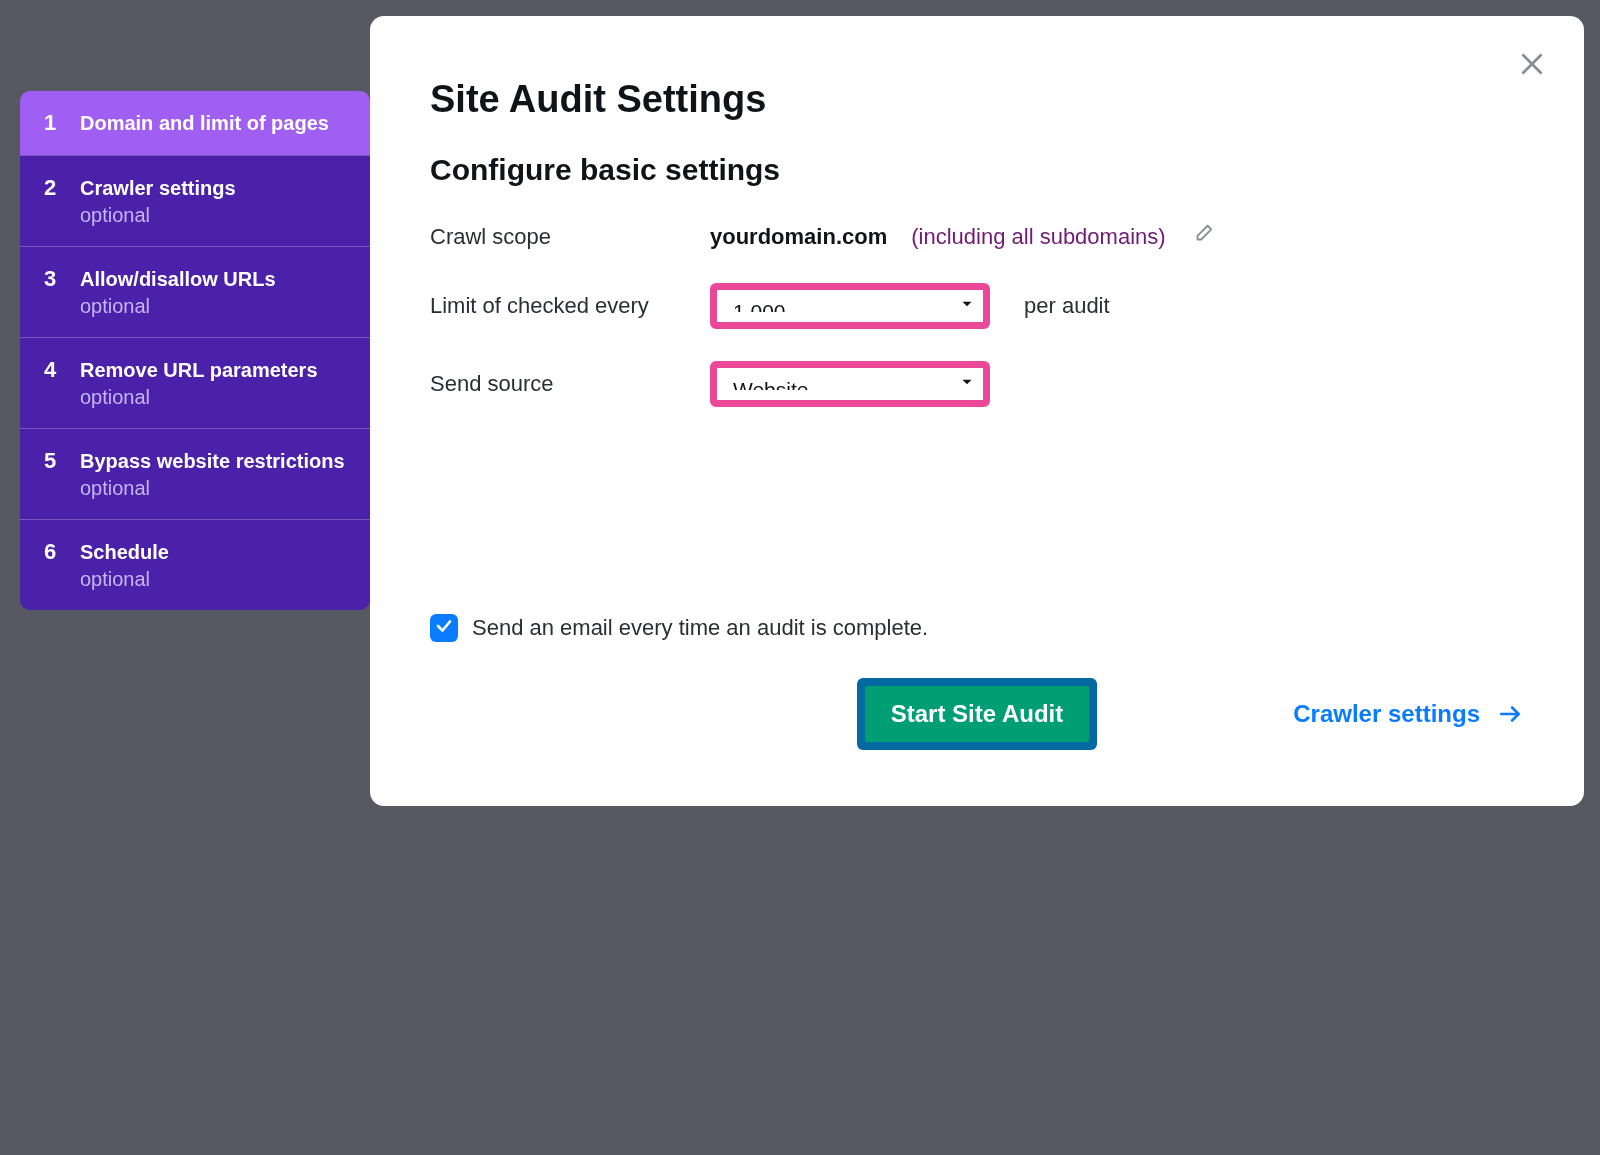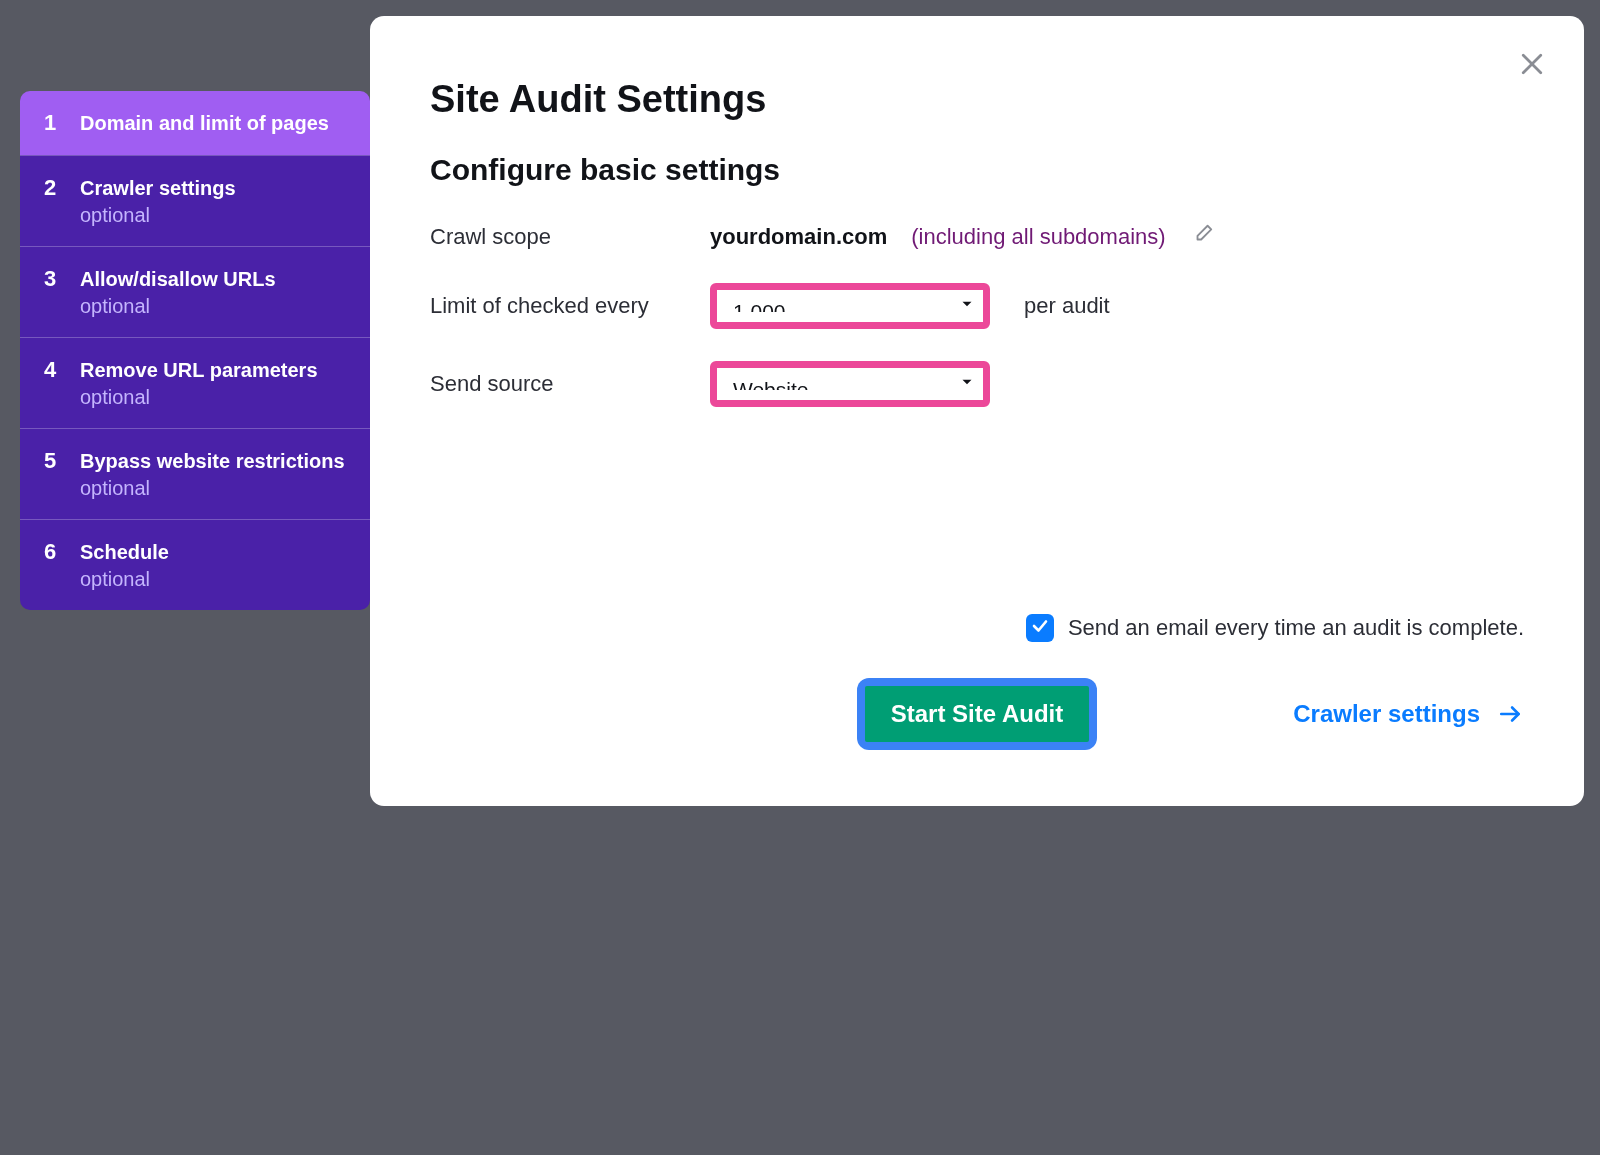--- a/index.html
+++ b/index.html
@@ -147,21 +147,21 @@
   
   .footer {
     position: absolute;
     left: 60px;
     right: 60px;
     bottom: 56px;
   }
   .email-row {
     display: flex;
     align-items: center;
-    justify-content: flex-end;
+    justify-content: flex-start;
     font-size: 22px;
     color: #2c2e36;
     margin-bottom: 36px;
   }
   .chk {
     width: 28px;
     height: 28px;
     border-radius: 6px;
     background: #0a7cff;
     display: inline-flex;
@@ -172,23 +172,23 @@
   }
   .chk svg { width: 18px; height: 18px; color: #ffffff; }
 
   .actions {
     display: flex;
     align-items: center;
     justify-content: center;
     position: relative;
   }
   .start-wrap {
-    background: #3b82f6;
+    background: #0369a1;
     padding: 8px;
-    border-radius: 12px;
+    border-radius: 6px;
   }
   .start-btn {
     background: #009e74;
     color: #ffffff;
     font-size: 24px;
     font-weight: 600;
     border: none;
     padding: 14px 26px;
     cursor: pointer;
     border-radius: 2px;

